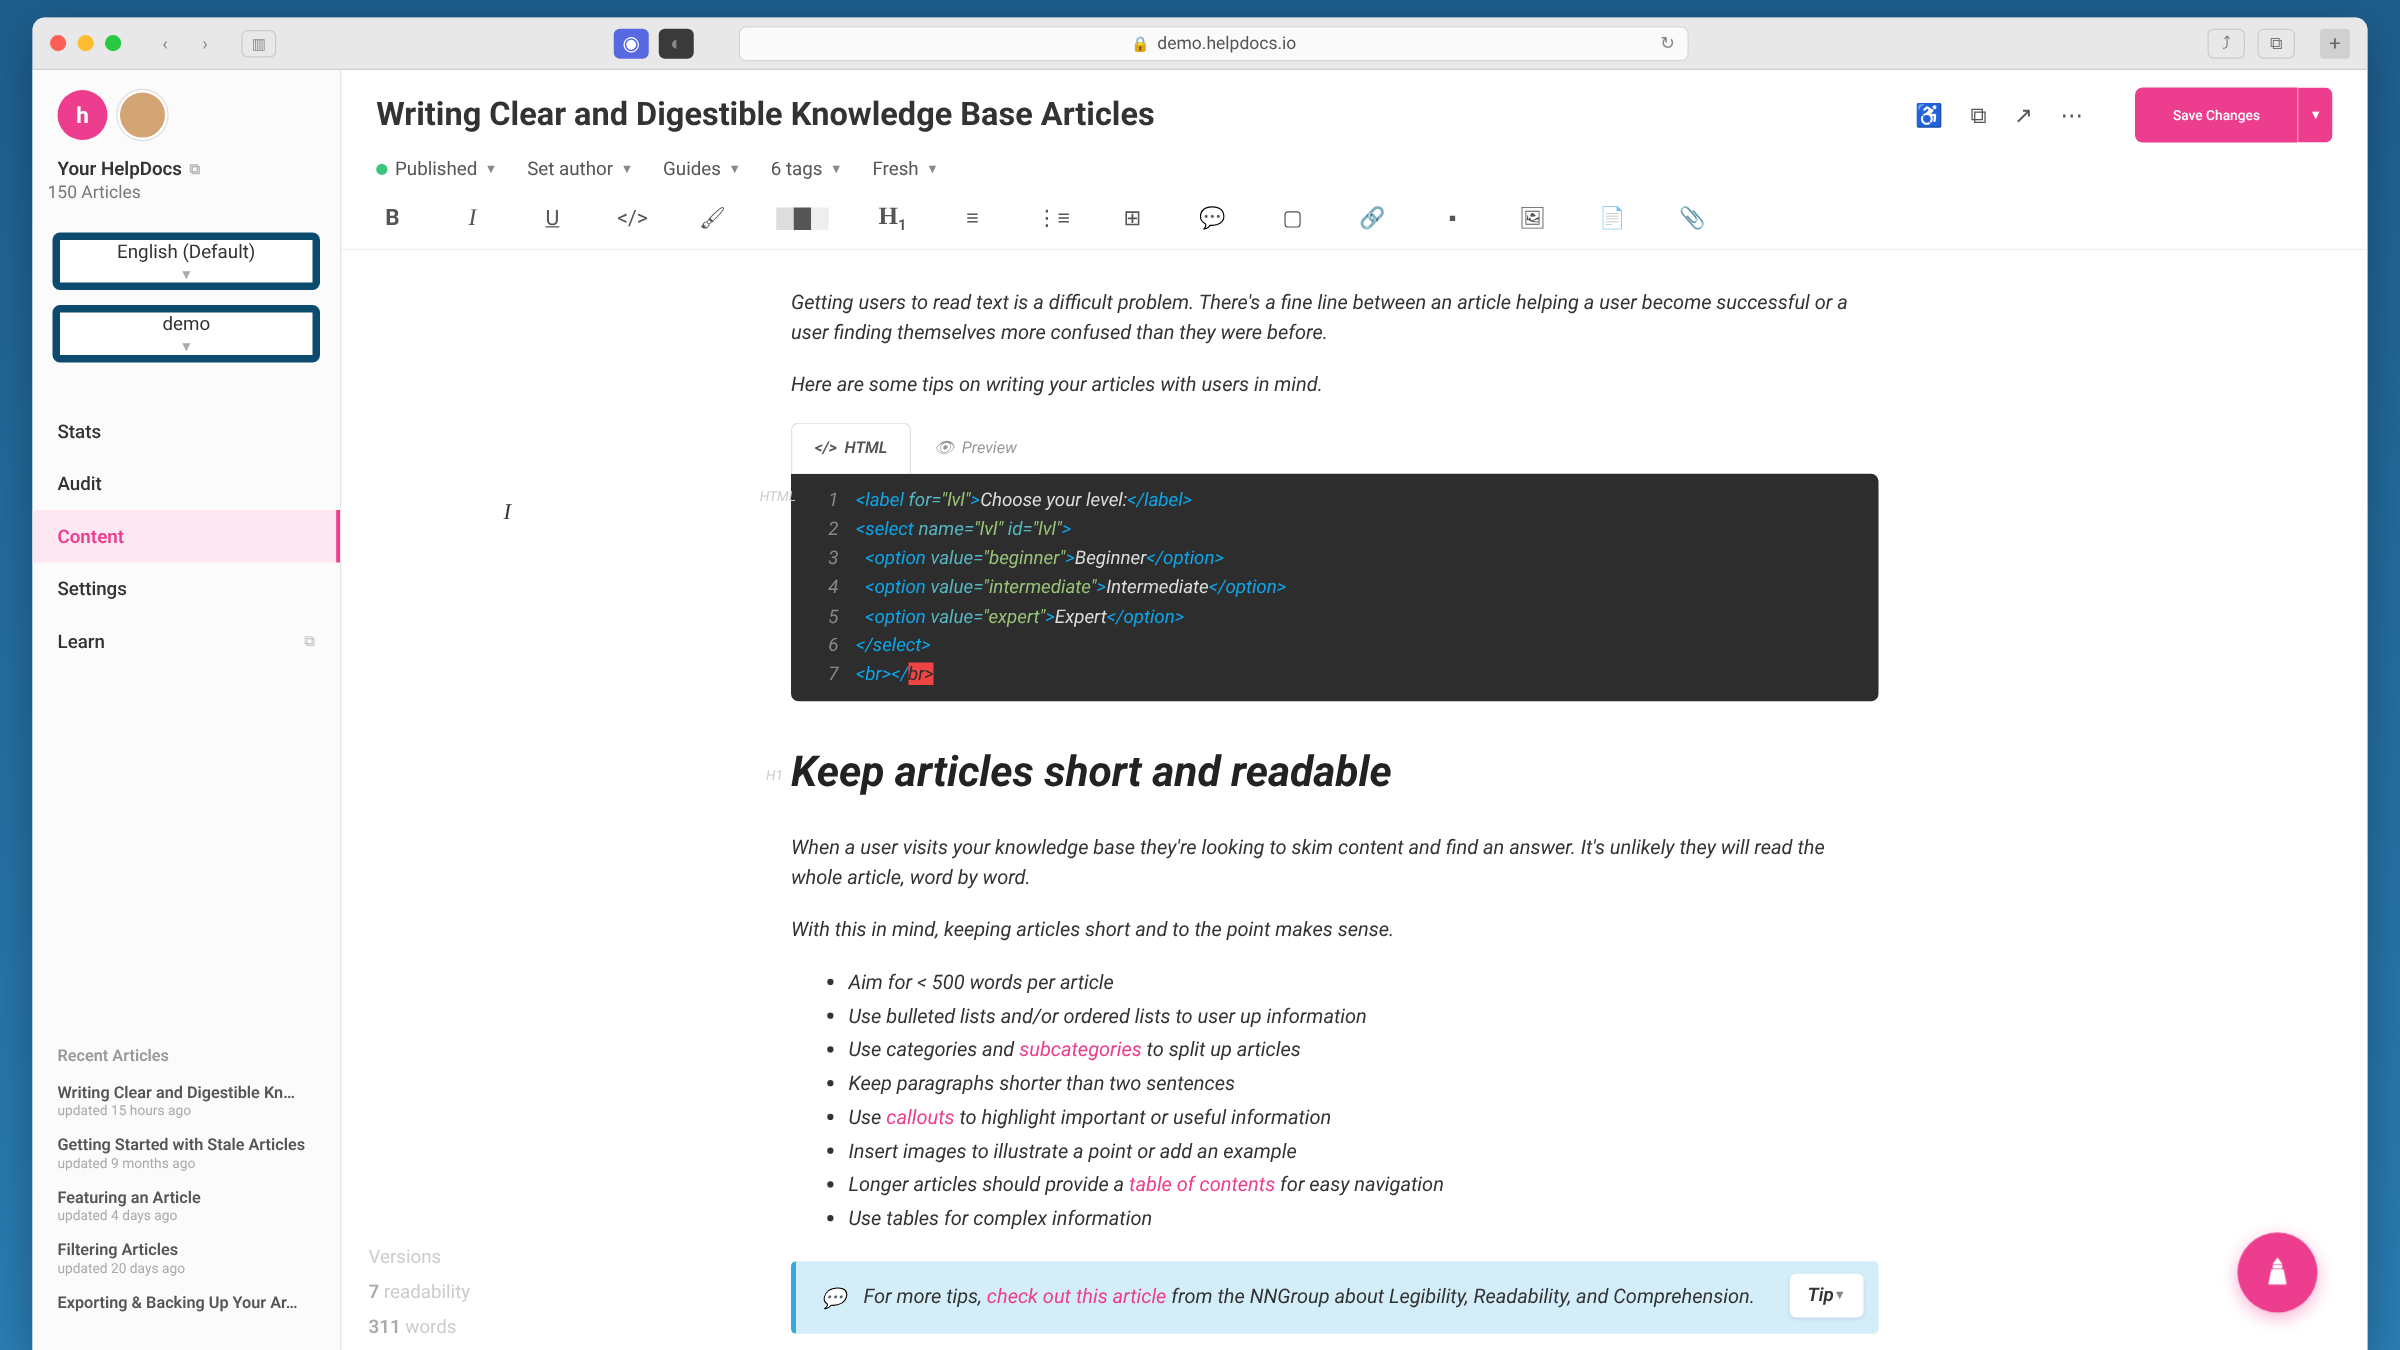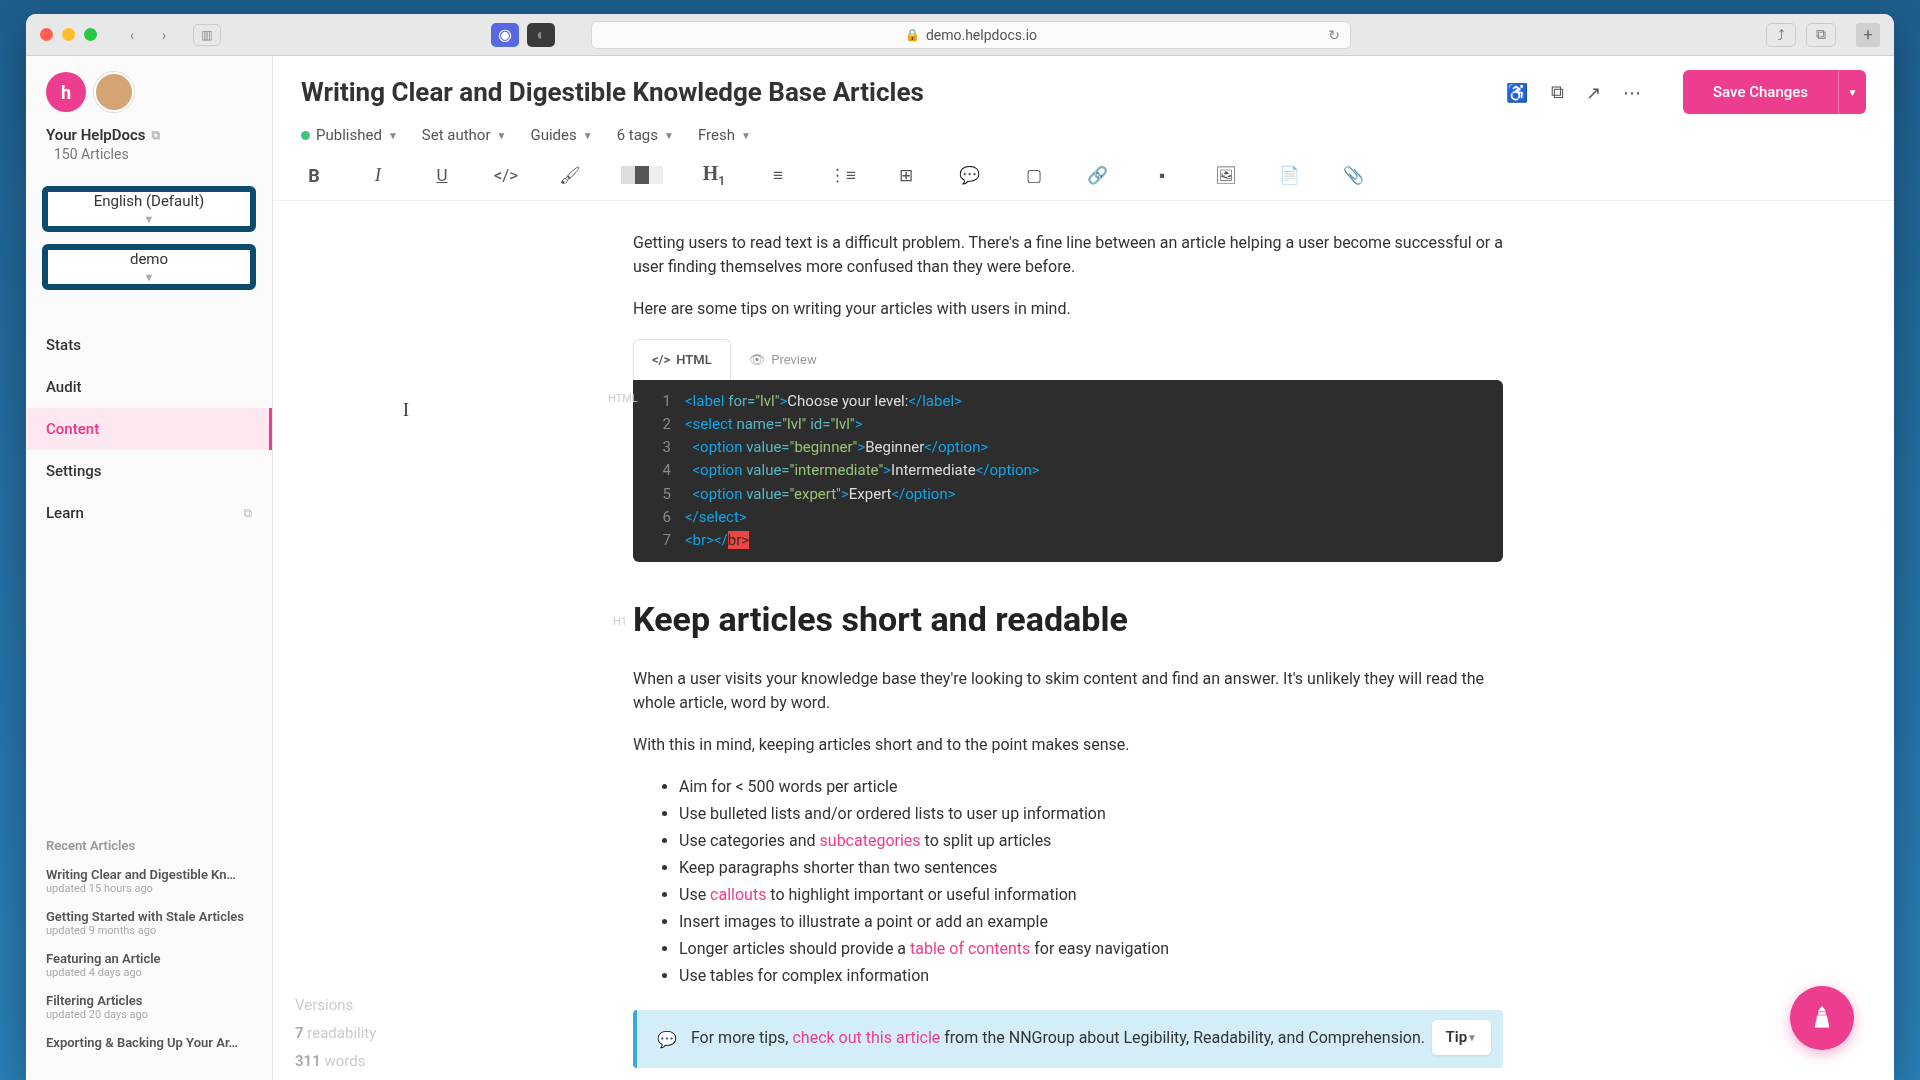--- a/index.html
+++ b/index.html
@@ -28,63 +28,63 @@
 .new-tab { width: 24px; height: 24px; background: #d0d0d0; color: #666; display: flex; align-items: center; justify-content: center; font-size: 16px; margin-left: 10px; border-radius: 3px; }
 
 
 .app { position: absolute; top: 42px; left: 0; right: 0; bottom: 0; background: #fff; display: flex; }
 .sidebar { width: 247px; border-right: 1px solid #e5e5e5; display: flex; flex-direction: column; padding: 16px 0; background: #fbfbfb; }
 .logo-row { display: flex; align-items: center; gap: 8px; padding: 0 20px 14px; }
 .logo { width: 40px; height: 40px; background: #ec3d8f; border-radius: 50%; display: flex; align-items: center; justify-content: center; color: white; font-weight: bold; font-size: 18px; }
 .avatar { width: 40px; height: 40px; border-radius: 50%; background: #d4a574; border: 2px solid #fff; box-shadow: 0 0 0 1px #ddd; }
 .org-name { padding: 0 20px; font-weight: 600; font-size: 15px; color: #333; display: flex; align-items: center; gap: 6px; }
 .ext-link-icon { color: #bbb; font-size: 12px; }
-.article-count { padding: 2px 28px 18px; font-size: 14px; color: #777; }
+.article-count { padding: 2px 12px 18px; font-size: 14px; color: #777; }
 .dropdown { margin: 6px 16px; height: 46px; border: 6px solid #0c4a6e; border-radius: 6px; background: #fff; display: flex; align-items: center; justify-content: space-between; padding: 0 14px; font-size: 15px; color: #333; flex-direction: column; }
 .dropdown .chev { color: #aaa; font-size: 11px; }
 .search-box { margin: 40px 16px 14px; height: 42px; border: 1px solid #e0e0e0; border-radius: 6px; display: flex; align-items: center; padding: 0 12px; color: #bbb; font-size: 14px; background: #fff; position: relative; }
 .search-box .mag { position: absolute; right: 12px; color: #777; font-size: 16px; }
 .nav-list { margin-top: 28px; }
 .nav-item { padding: 12px 20px; font-size: 15px; color: #333; font-weight: 500; display: flex; align-items: center; justify-content: space-between; }
 .nav-item.active { background: #fde8f1; color: #ec3d8f; font-weight: 600; border-right: 3px solid #ec3d8f; }
 .recent-section { margin-top: auto; padding: 0 20px; }
 .recent-title { font-size: 13px; color: #999; font-weight: 600; margin-bottom: 14px; }
 .recent-item { margin-bottom: 14px; }
 .recent-item-title { font-size: 13px; color: #555; font-weight: 600; white-space: nowrap; overflow: hidden; text-overflow: ellipsis; }
 .recent-item-sub { font-size: 11px; color: #aaa; }
 
 
 .main { flex: 1; display: flex; flex-direction: column; overflow: hidden; }
 .topbar { padding: 14px 28px 0; border-bottom: 1px solid #eee; }
 .title-row { display: flex; align-items: center; justify-content: space-between; }
 .article-title { font-size: 26px; font-weight: 700; color: #333; }
 .title-actions { display: flex; align-items: center; gap: 22px; }
 .ta-icon { color: #555; font-size: 18px; cursor: pointer; }
-.save-btn { background: #ec3d8f; color: #fff; border: none; height: 44px; padding: 0 30px; border-radius: 6px 0 0 6px; font-size: 15px; font-weight: 500; }
+.save-btn { background: #ec3d8f; color: #fff; border: none; height: 44px; padding: 0 30px; border-radius: 6px 0 0 6px; font-size: 11px; font-weight: 500; }
 .save-split { background: #ec3d8f; color: #fff; width: 28px; height: 44px; border-radius: 0 6px 6px 0; border-left: 1px solid rgba(255,255,255,0.3); display: flex; align-items: center; justify-content: center; font-size: 10px; }
 .save-group { display: flex; margin-left: 20px; }
 .meta-row { display: flex; gap: 24px; padding: 12px 0 10px; font-size: 15px; color: #555; }
 .meta-item { display: flex; align-items: center; gap: 6px; }
 .status-dot { width: 9px; height: 9px; background: #3dc47e; border-radius: 50%; }
 .meta-chev { font-size: 10px; color: #888; }
 .toolbar { display: flex; gap: 38px; padding: 8px 0 12px; align-items: center; }
 .tb-btn { color: #555; font-size: 17px; width: 26px; text-align: center; cursor: pointer; }
 .tb-btn.bold { font-weight: 700; font-size: 18px; }
 .tb-btn.italic { font-style: italic; font-family: serif; font-size: 19px; }
 .tb-btn.underline { text-decoration: underline; font-size: 17px; }
 .tb-h1 { font-family: serif; font-size: 20px; font-weight: 600; }
 .color-swatches { display: flex; gap: 0; }
 .swatch { width: 14px; height: 18px; }
 .swatch.g1 { background: #ddd; }
 .swatch.g2 { background: #555; }
 .swatch.g3 { background: #eee; }
 
 
 .content { flex: 1; overflow-y: auto; padding: 30px 0 40px; position: relative; }
-.content-inner { width: 870px; margin-left: 360px; font-size: 16px; color: #333; line-height: 1.5; }
+.content-inner { width: 870px; margin-left: 360px; font-size: 16px; color: #333; line-height: 1.5; font-style: italic; }
 .content-inner p { margin-bottom: 18px; }
 .content-inner h1 { font-size: 34px; font-weight: 700; margin: 32px 0 22px; color: #222; }
 .content-inner ul { margin: 0 0 22px 46px; }
 .content-inner li { margin-bottom: 3px; list-style: disc; }
 .content-inner a { color: #ec3d8f; text-decoration: none; }
 .h1-marker { position: absolute; left: 340px; font-size: 11px; color: #ccc; text-transform: uppercase; }
 .html-marker { position: absolute; left: 335px; font-size: 11px; color: #ccc; text-transform: uppercase; }
 
 .code-block-wrap { margin: 14px 0 0; }
 .code-tabs { display: flex; gap: 0; }

